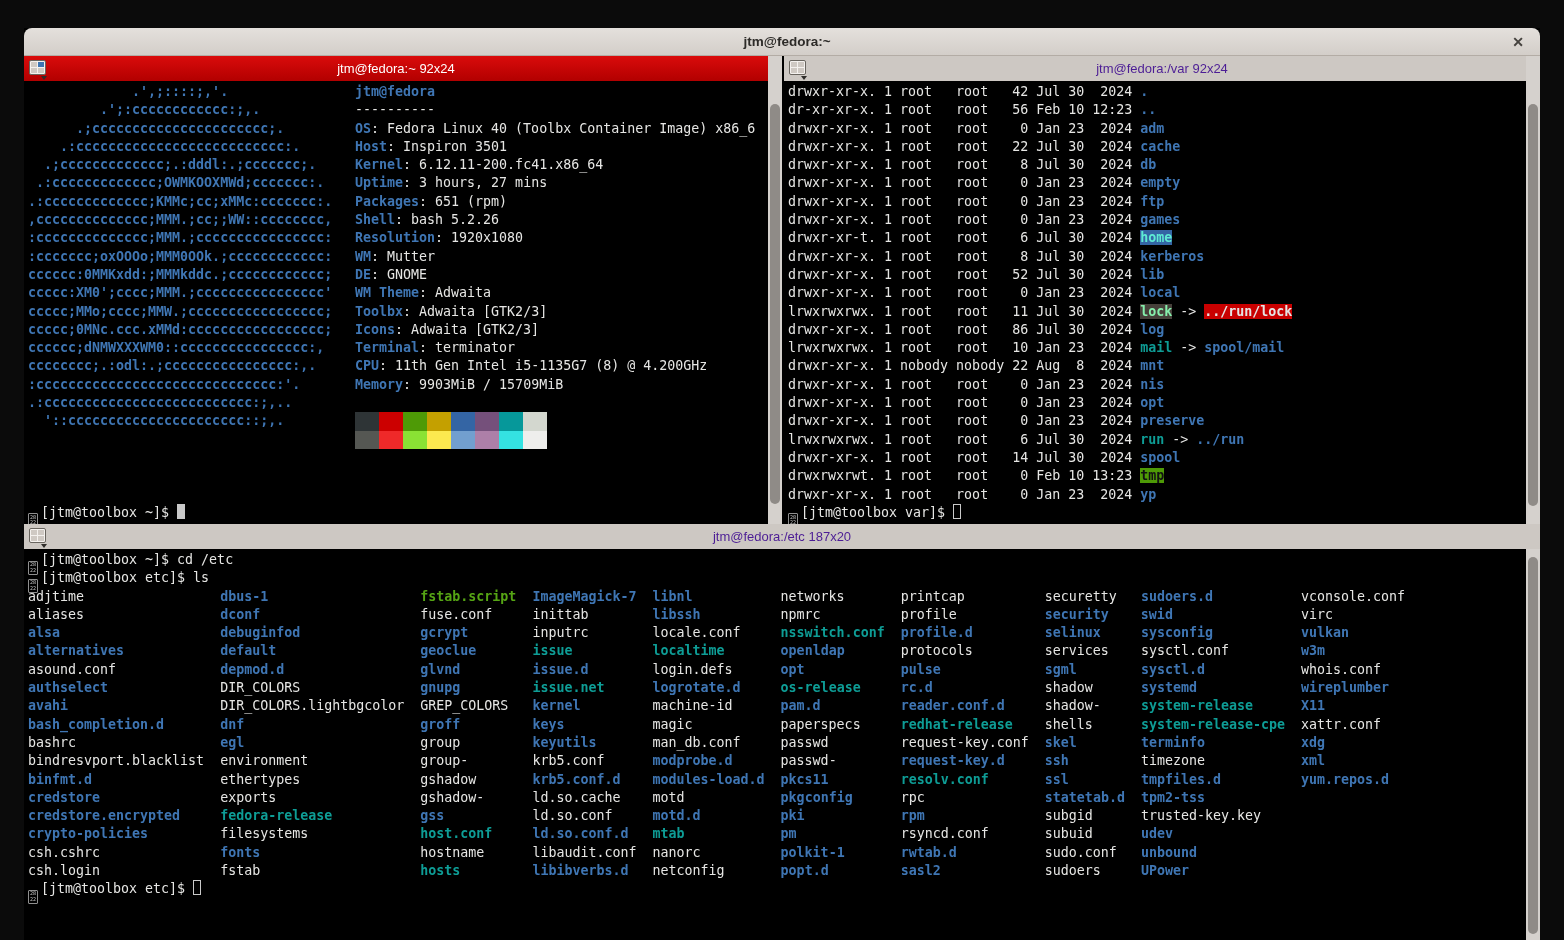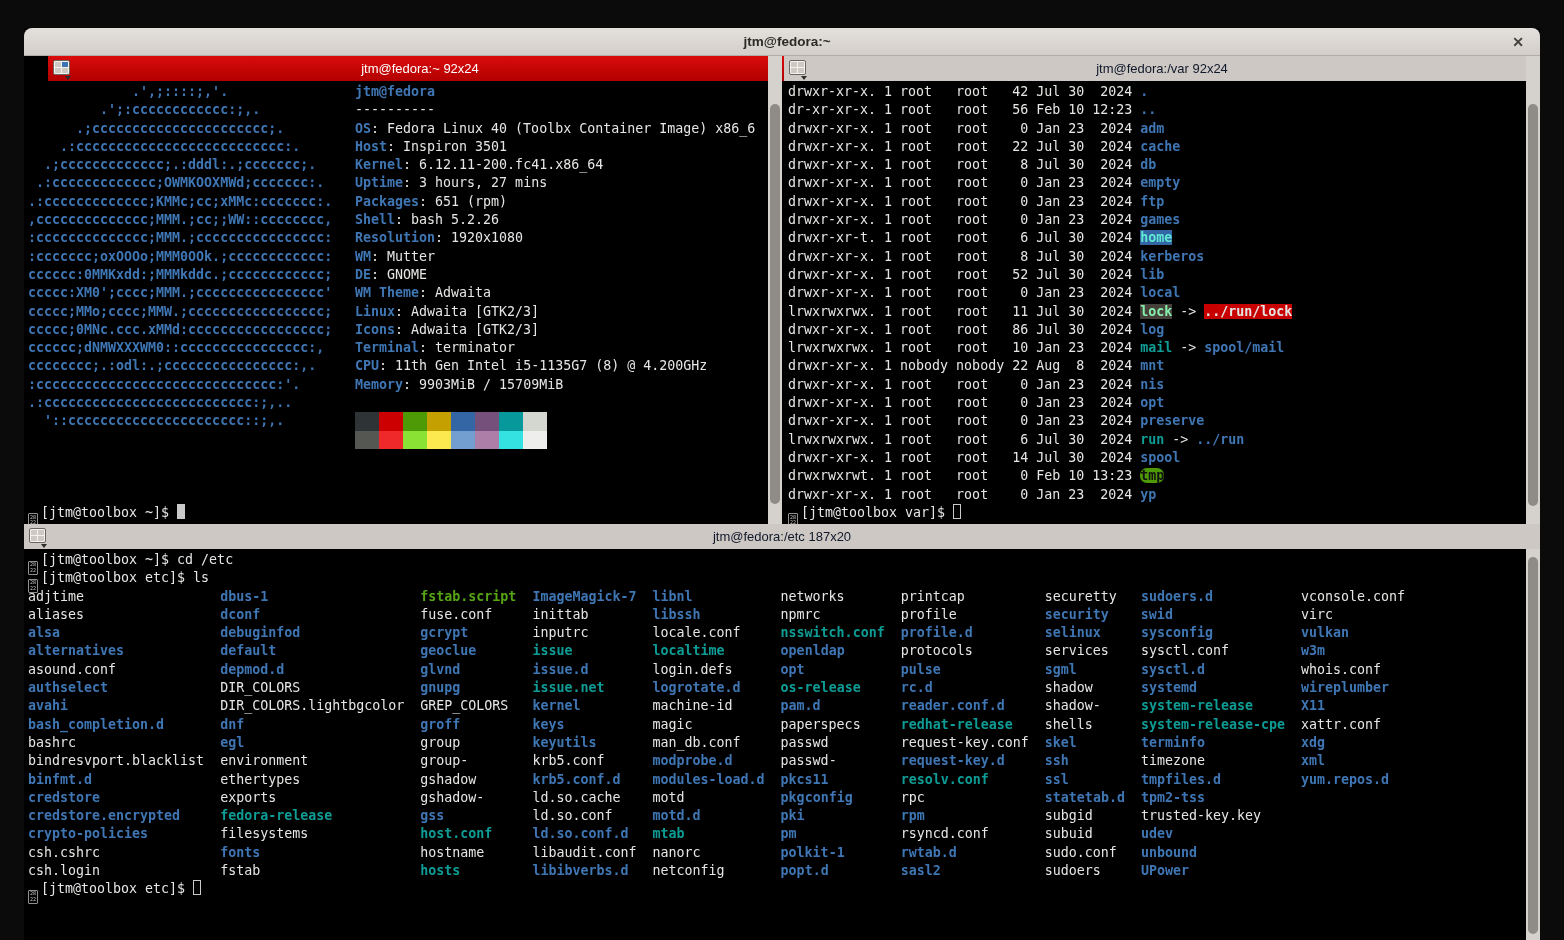--- a/index.html
+++ b/index.html
@@ -21,22 +21,22 @@
   }
   
   .pane{position:absolute;background:#000;}
   .pane-tl{left:0;top:28px;width:758px;height:468px;}
   .pane-tr{left:760px;top:28px;width:756px;height:468px;}
   .pane-bottom{left:0;top:496px;width:1516px;height:416px;}
   .pane-titlebar{
     position:absolute;left:0;top:0;height:25px;display:flex;align-items:center;justify-content:center;
     font-size:13px;
   }
-  .pane-titlebar.gray{background:#cdc8c3;color:#0f172a;width:100%;}
-  .pane-titlebar.red{background:linear-gradient(#da0b0b,#b20000);color:#fff;width:744px;margin-left:24px;}
+  .pane-titlebar.gray{background:#cdc8c3;color:#4c1d95;width:100%;}
+  .pane-titlebar.red{background:linear-gradient(#da0b0b,#b20000);color:#fff;width:744px;}
   .pane-title{pointer-events:none;}
   
   .group-icon{
     position:absolute;left:5px;top:4px;width:17px;height:15px;box-sizing:border-box;
     background:#f4f1ee;border:1px solid #69655f;border-radius:2px;
     display:grid;grid-template-columns:1fr 1fr;grid-template-rows:1fr 1fr;gap:1px;padding:1px;
   }
   .gi-cell{background:#cfc9c3;}
   .gi-cell.blue{background:#3d74b2;}
   .gi-caret{
@@ -54,21 +54,21 @@
   .pane-bottom .pane-body{left:0;top:25px;width:1502px;bottom:0;}
   .pad{position:absolute;left:4px;top:2px;right:0;bottom:0;}
   .ln{height:18.3px;line-height:18.3px;white-space:pre;}
   .abs{position:absolute;}
   
   .c-f{color:#e6e6e4;}
   .c-b{color:#3f76b4;font-weight:bold;}
   .c-c{color:#0e9d96;font-weight:bold;}
   .c-g{color:#55a414;font-weight:bold;}
   .c-home{color:#5eead4;background:#3465a4;font-weight:bold;}
-  .c-tmp{color:#121212;background:#4e9a06;font-weight:bold;border-radius:7px;}
+  .c-tmp{color:#121212;background:#4e9a06;font-weight:bold;}
   .c-orph{color:#86efac;background:#46403a;font-weight:bold;}
   .c-miss{color:#e5e5e5;background:#c90000;font-weight:bold;}
   
   .sw{display:inline-block;width:24px;height:18.3px;vertical-align:top;}
   
   .cursor{display:inline-block;width:8px;height:15px;vertical-align:-2px;}
   .cursor.solid{background:#c9c9c9;}
   .cursor.hollow{border:1px solid #c9c9c9;box-sizing:border-box;background:transparent;}
   
   .tofu{
@@ -137,21 +137,21 @@
             <div class="ln"><span class="c-b">OS</span><span class="c-f">: Fedora Linux 40 (Toolbx Container Image) x86_6</span></div>
             <div class="ln"><span class="c-b">Host</span><span class="c-f">: Inspiron 3501</span></div>
             <div class="ln"><span class="c-b">Kernel</span><span class="c-f">: 6.12.11-200.fc41.x86_64</span></div>
             <div class="ln"><span class="c-b">Uptime</span><span class="c-f">: 3 hours, 27 mins</span></div>
             <div class="ln"><span class="c-b">Packages</span><span class="c-f">: 651 (rpm)</span></div>
             <div class="ln"><span class="c-b">Shell</span><span class="c-f">: bash 5.2.26</span></div>
             <div class="ln"><span class="c-b">Resolution</span><span class="c-f">: 1920x1080</span></div>
             <div class="ln"><span class="c-b">WM</span><span class="c-f">: Mutter</span></div>
             <div class="ln"><span class="c-b">DE</span><span class="c-f">: GNOME</span></div>
             <div class="ln"><span class="c-b">WM Theme</span><span class="c-f">: Adwaita</span></div>
-            <div class="ln"><span class="c-b">Linux</span><span class="c-f">: Adwaita [GTK2/3]</span></div>
+            <div class="ln"><span class="c-b">Toolbx</span><span class="c-f">: Adwaita [GTK2/3]</span></div>
             <div class="ln"><span class="c-b">Icons</span><span class="c-f">: Adwaita [GTK2/3]</span></div>
             <div class="ln"><span class="c-b">Terminal</span><span class="c-f">: terminator</span></div>
             <div class="ln"><span class="c-b">CPU</span><span class="c-f">: 11th Gen Intel i5-1135G7 (8) @ 4.200GHz</span></div>
             <div class="ln"><span class="c-b">Memory</span><span class="c-f">: 9903MiB / 15709MiB</span></div>
             <div class="ln"></div>
             <div class="ln"><span class="sw" style="background: rgb(46, 52, 54);"></span><span class="sw" style="background: rgb(204, 0, 0);"></span><span class="sw" style="background: rgb(78, 154, 6);"></span><span class="sw" style="background: rgb(196, 160, 0);"></span><span class="sw" style="background: rgb(52, 101, 164);"></span><span class="sw" style="background: rgb(117, 80, 123);"></span><span class="sw" style="background: rgb(6, 152, 154);"></span><span class="sw" style="background: rgb(211, 215, 207);"></span></div>
             <div class="ln"><span class="sw" style="background: rgb(85, 87, 83);"></span><span class="sw" style="background: rgb(239, 41, 41);"></span><span class="sw" style="background: rgb(138, 226, 52);"></span><span class="sw" style="background: rgb(252, 233, 79);"></span><span class="sw" style="background: rgb(114, 159, 207);"></span><span class="sw" style="background: rgb(173, 127, 168);"></span><span class="sw" style="background: rgb(52, 226, 226);"></span><span class="sw" style="background: rgb(238, 238, 236);"></span></div>
           </div>
           <div class="abs" style="left: 0px; top: 420.9px;">
             <div class="ln"><span class="tofu"><span class="trow">28</span><span class="trow">22</span></span><span class="c-f">[jtm@toolbox ~]$ </span><span class="cursor solid"></span></div>

